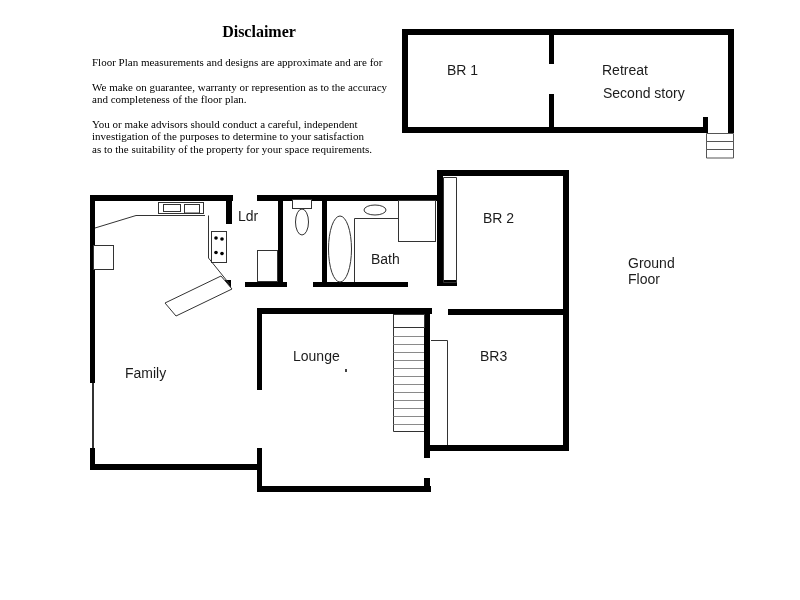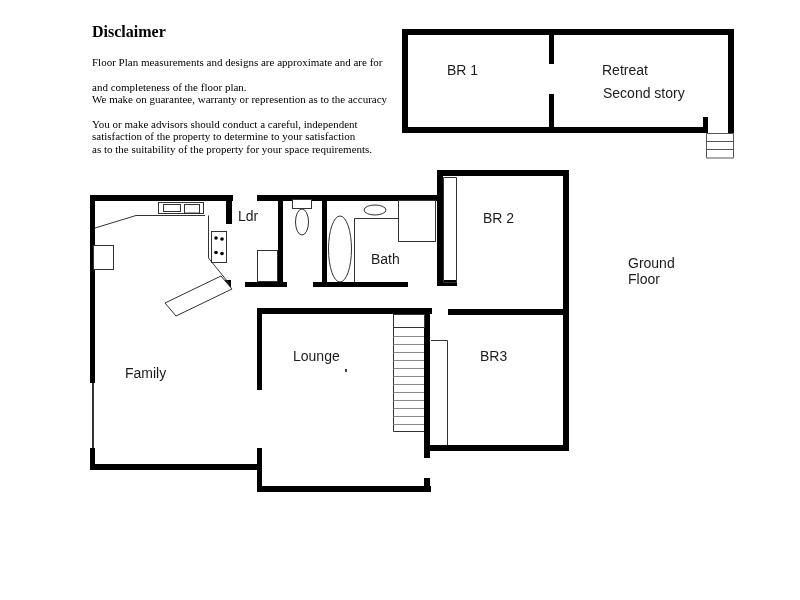--- a/index.html
+++ b/index.html
@@ -1,20 +1,20 @@
 <!DOCTYPE html>
 <html><head>
 <meta charset="utf-8">
 <style>
   html,body{margin:0;padding:0;background:#fff;}
   .stage{position:relative;width:800px;height:600px;background:#ffffff;overflow:hidden;
          font-family:"Liberation Sans", sans-serif;}
   .disclaimer{position:absolute;left:92px;top:24px;width:334px;color:#000;
               font-family:"Liberation Serif", serif;}
-  .disclaimer h1{font-size:16px;line-height:16px;margin:0 0 16px 0;font-weight:bold;}
+  .disclaimer h1{font-size:16px;line-height:16px;margin:0 0 16px 0;font-weight:bold;text-align:center;}
   .para{margin:0 0 12px 0;}
   .line{font-size:11px;line-height:12.5px;white-space:nowrap;}
   svg{position:absolute;left:0;top:0;}
   svg text{font-family:"Liberation Sans", sans-serif;font-size:14px;fill:#1c1c1c;}
   .walls{fill:#000;stroke:none;}
   .thin{fill:none;stroke:#333;stroke-width:1;}
   .fixture{fill:#fff;stroke:#333;stroke-width:1;}
   .treads{fill:none;stroke:#8a8a8a;stroke-width:1;}
   .stairs2{fill:none;stroke:#555;stroke-width:1;}
 </style>
@@ -22,26 +22,26 @@
 <body>
 
 <div class="stage">
 
   <div class="disclaimer">
     <h1>Disclaimer</h1>
     <div class="para">
       <div class="line">Floor Plan measurements and designs are approximate and are for</div>
     </div>
     <div class="para">
+      <div class="line">We make on guarantee, warranty or represention as to the accuracy</div>
       <div class="line">and completeness of the floor plan.</div>
-      <div class="line">We make on guarantee, warranty or represention as to the accuracy</div>
     </div>
     <div class="para">
       <div class="line">You or make advisors should conduct a careful, independent</div>
-      <div class="line">satisfaction of the property to determine to your satisfaction</div>
+      <div class="line">investigation of the purposes to determine to your satisfaction</div>
       <div class="line">as to the suitability of the property for your space requirements.</div>
     </div>
   </div>
 
   <svg width="800" height="600" viewBox="0 0 800 600">
 
     <path class="walls" d="
       M402 29 h332 v6 h-332 z
       M402 29 h6 v104 h-6 z
       M728 29 h6 v104 h-6 z

